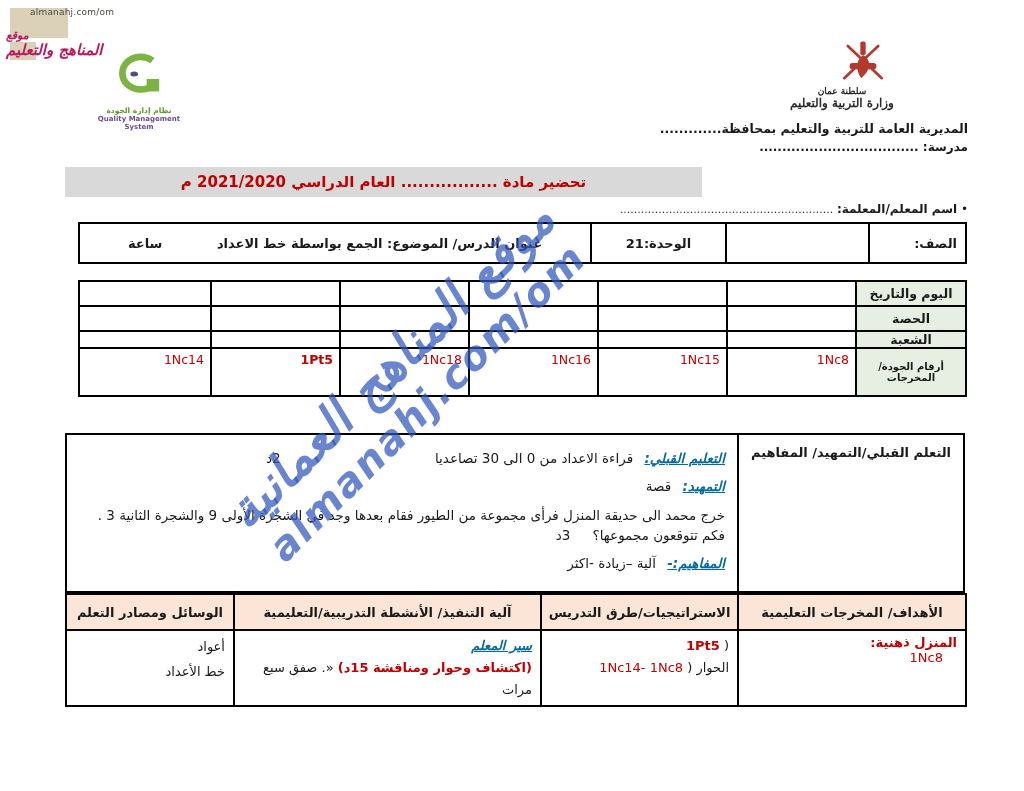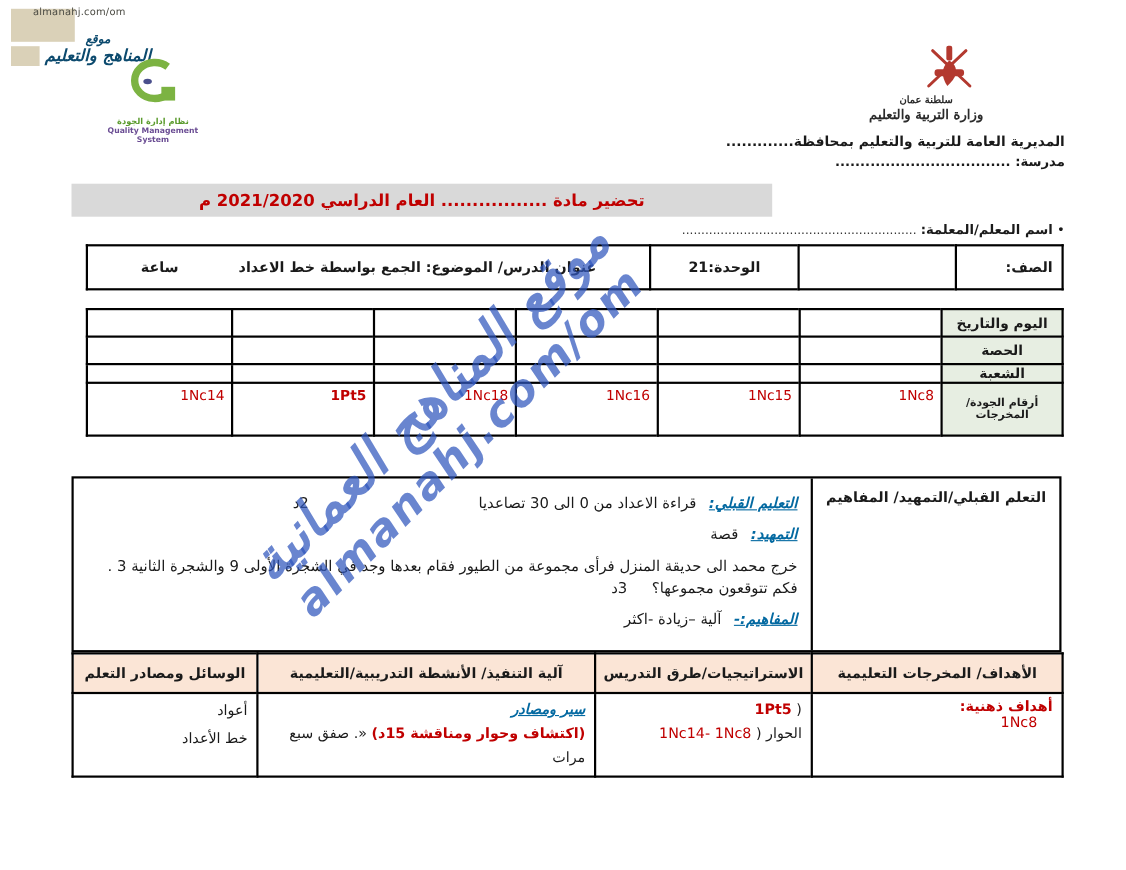--- a/index.html
+++ b/index.html
@@ -3,21 +3,21 @@
 <meta charset="utf-8">
 <style>
   html,body{margin:0;padding:0;background:#888;}
   #stage{position:relative;width:1024px;height:791px;background:#ffffff;overflow:hidden;
          font-family:"DejaVu Sans","Liberation Sans",sans-serif;color:#1a1a1a;direction:rtl;margin:0 auto;}
   .abs{position:absolute;}
   
   .stampA{left:10px;top:8px;width:58px;height:30px;background:#d8cfb4;opacity:.95;}
   .stampB{left:10px;top:42px;width:26px;height:18px;background:#d8cfb4;opacity:.95;}
   .stamp-url{left:30px;top:7px;font-size:9px;color:#4a4a42;direction:ltr;letter-spacing:.2px;}
-  .stamp-ar{left:29px;top:30px;color:#0c4a6e;font-style:italic;line-height:1.1;text-align:center;width:120px;}
+  .stamp-ar{left:6px;top:30px;color:#be185d;font-style:italic;line-height:1.1;text-align:left;width:120px;}
   .stamp-ar .w1{font-size:11px;font-weight:bold;}
   .stamp-ar .w2{font-size:15px;font-weight:bold;}
   
   .qms{left:84px;top:52px;width:110px;text-align:center;}
   .qms-ar{font-size:7.5px;color:#5b9b2e;font-weight:bold;line-height:1.2;}
   .qms-en{font-size:7px;color:#6a4c93;font-weight:bold;direction:ltr;}
   
   .emblem{left:836px;top:38px;}
   .callig{right:112px;top:86px;width:140px;text-align:center;color:#2b2b2b;
           font-family:"DejaVu Serif","Liberation Serif",serif;}
@@ -232,35 +232,35 @@
       </colgroup>
     <tbody>
         <tr>
       <td class="hpeach">الأهداف/ المخرجات التعليمية</td>
       <td class="hpeach">الاستراتيجيات/طرق التدريس</td>
       <td class="hpeach">آلية التنفيذ/ الأنشطة التدريبية/التعليمية</td>
       <td class="hpeach">الوسائل ومصادر التعلم</td>
     </tr>
     <tr>
       <td class="bot-body">
-        <span class="obj-title">أهداف ذهنية:</span>
+        <span class="obj-title">المنزل ذهنية:</span>
         <span class="obj-code">1Nc8</span>
       </td>
       <td class="bot-body">
         <div class="strat-line">
           <span>( </span>
           <span class="code b">1Pt5</span>
         </div>
         <div class="strat-line">
           <span>الحوار ( </span>
           <span class="code">1Nc14- 1Nc8</span>
         </div>
       </td>
       <td class="bot-body">
-        <div class="act-line"><span class="rlabel">سير ومصادر</span></div>
+        <div class="act-line"><span class="rlabel">سير المعلم</span></div>
         <div class="act-line">
           <span class="code m600">(اكتشاف وحوار ومناقشة 15د)</span>
           <span>«. صفق سبع مرات</span>
         </div>
       </td>
       <td class="bot-body">
         <span class="means-item">أعواد</span>
         <span class="means-item">خط الأعداد</span>
       </td>
     </tr>

